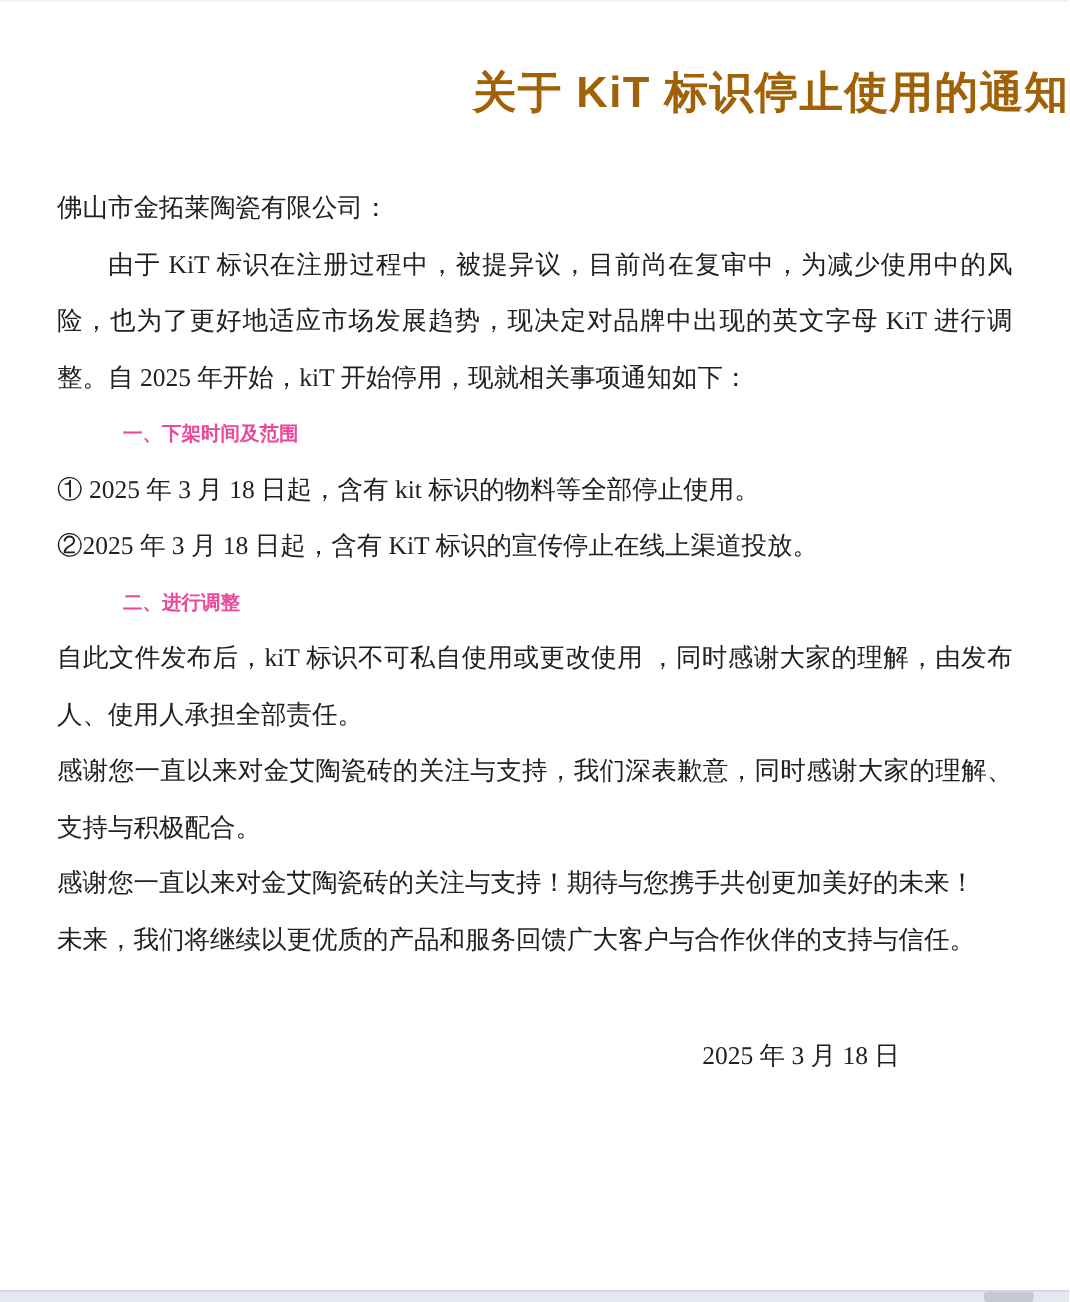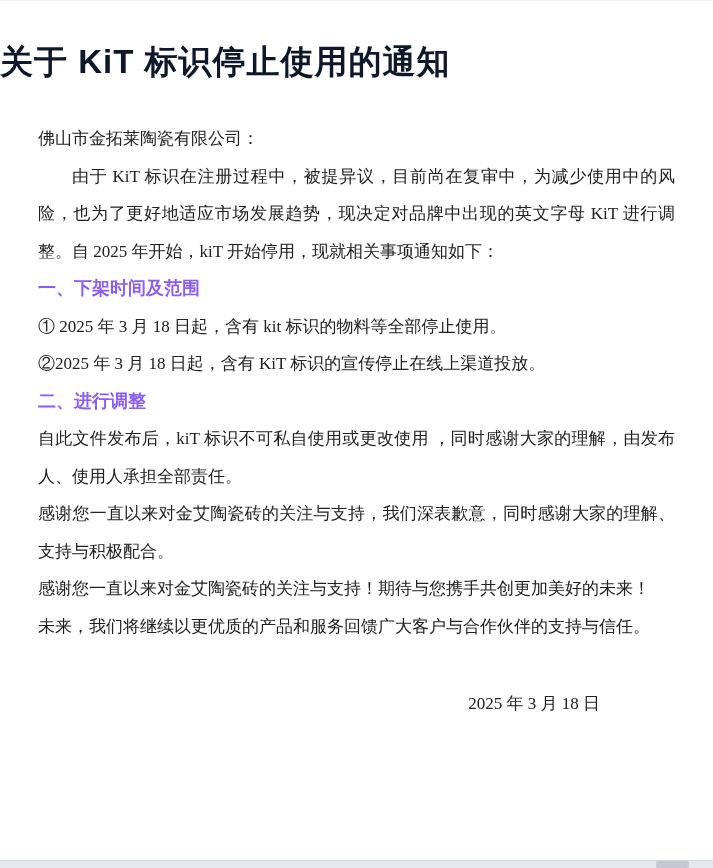--- a/index.html
+++ b/index.html
@@ -21,42 +21,43 @@
     color: var(--text);
   }
   .hairline-top {
     position: absolute;
     top: 0; left: 0; right: 0;
     height: 1px;
     background: #f1f1f1;
   }
   .title {
     margin-top: 44px;
-    text-align: left;
+    text-align: right;
     font-family: "Liberation Sans", "DejaVu Sans", sans-serif;
     font-weight: 700;
-    font-size: 33px;
+    font-size: 29px;
     line-height: 36px;
     letter-spacing: 1px;
-    color: #0f172a;
+    color: #a16207;
   }
   .content {
     padding: 0 38px;
     font-size: 17px;
     line-height: 37.5px;
     text-align: justify;
   }
   .salutation { margin-top: 40px; }
   .indent { text-indent: 2em; }
   .heading {
     font-family: "Liberation Sans", "DejaVu Sans", sans-serif;
     font-weight: 700;
-    font-size: 18px;
+    font-size: 13px;
     line-height: 37.5px;
-    color: #8b5cf6;
+    color: #ec4899;
+    margin-left: 44px;
   }
   .signature {
     margin-top: 40px;
     margin-left: auto;
     width: 282px;
     text-align: center;
   }
   .bottom-bar {
     position: absolute;
     left: 0; right: 0; bottom: 0;

